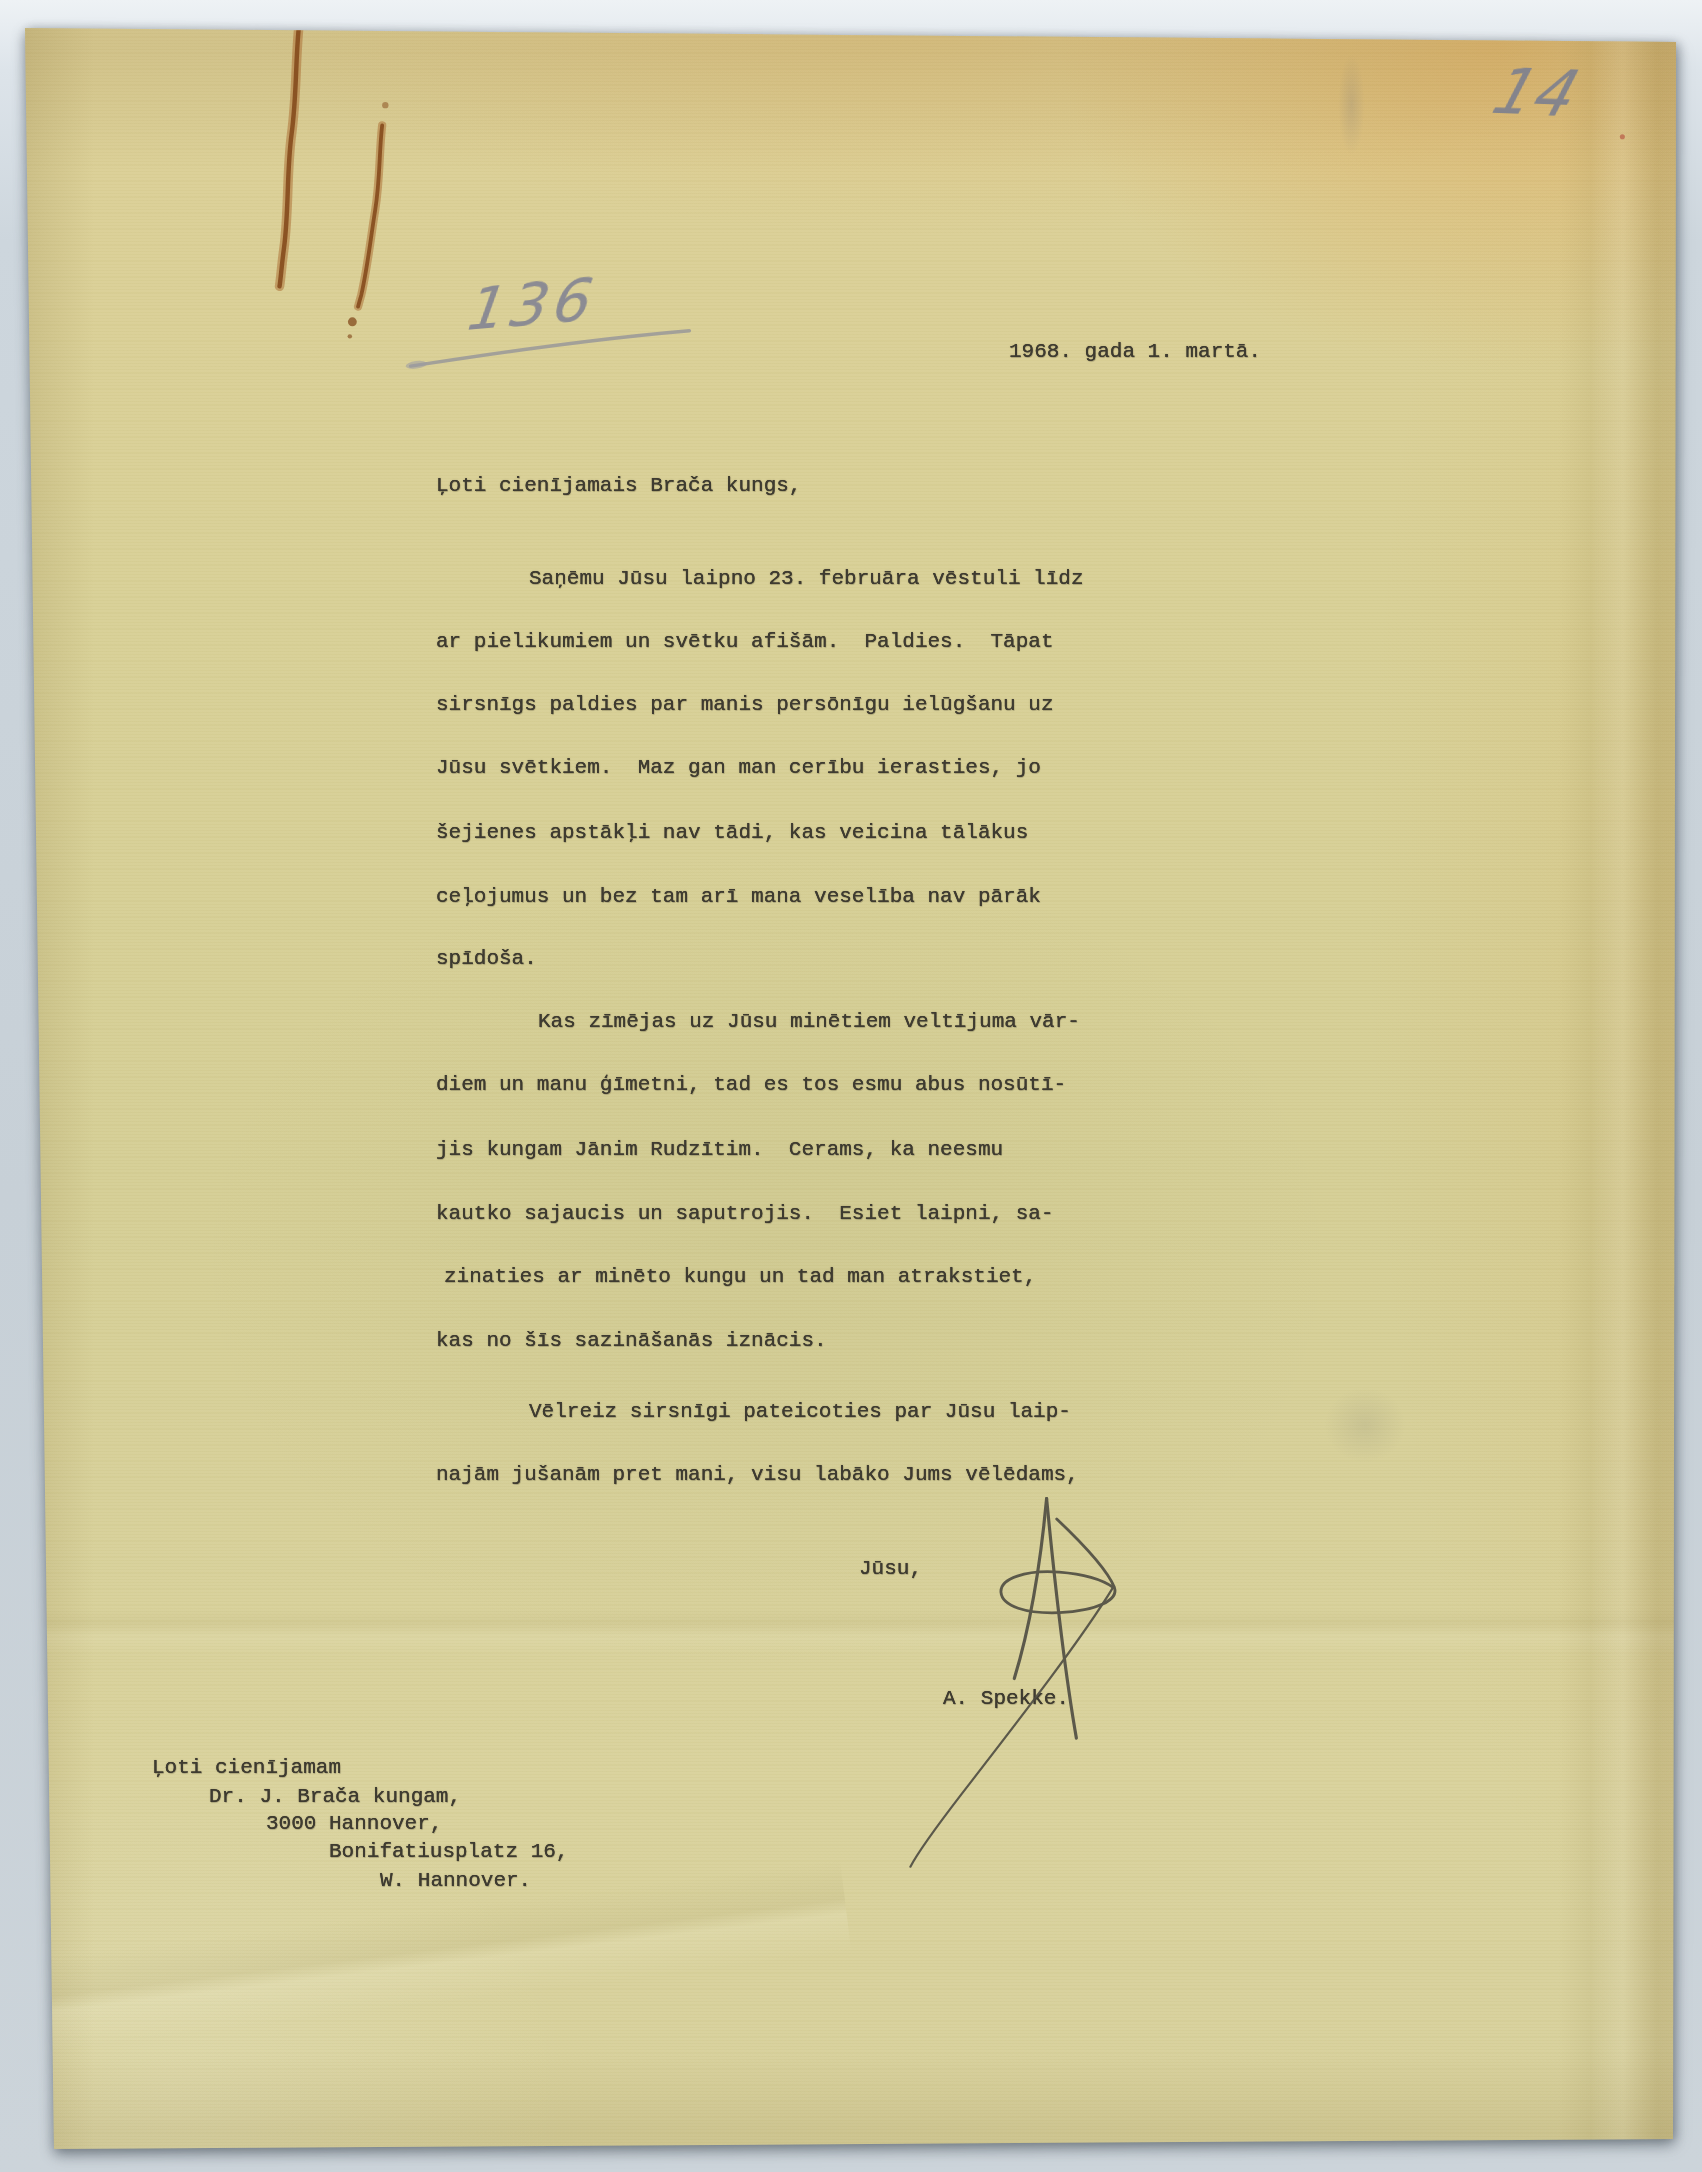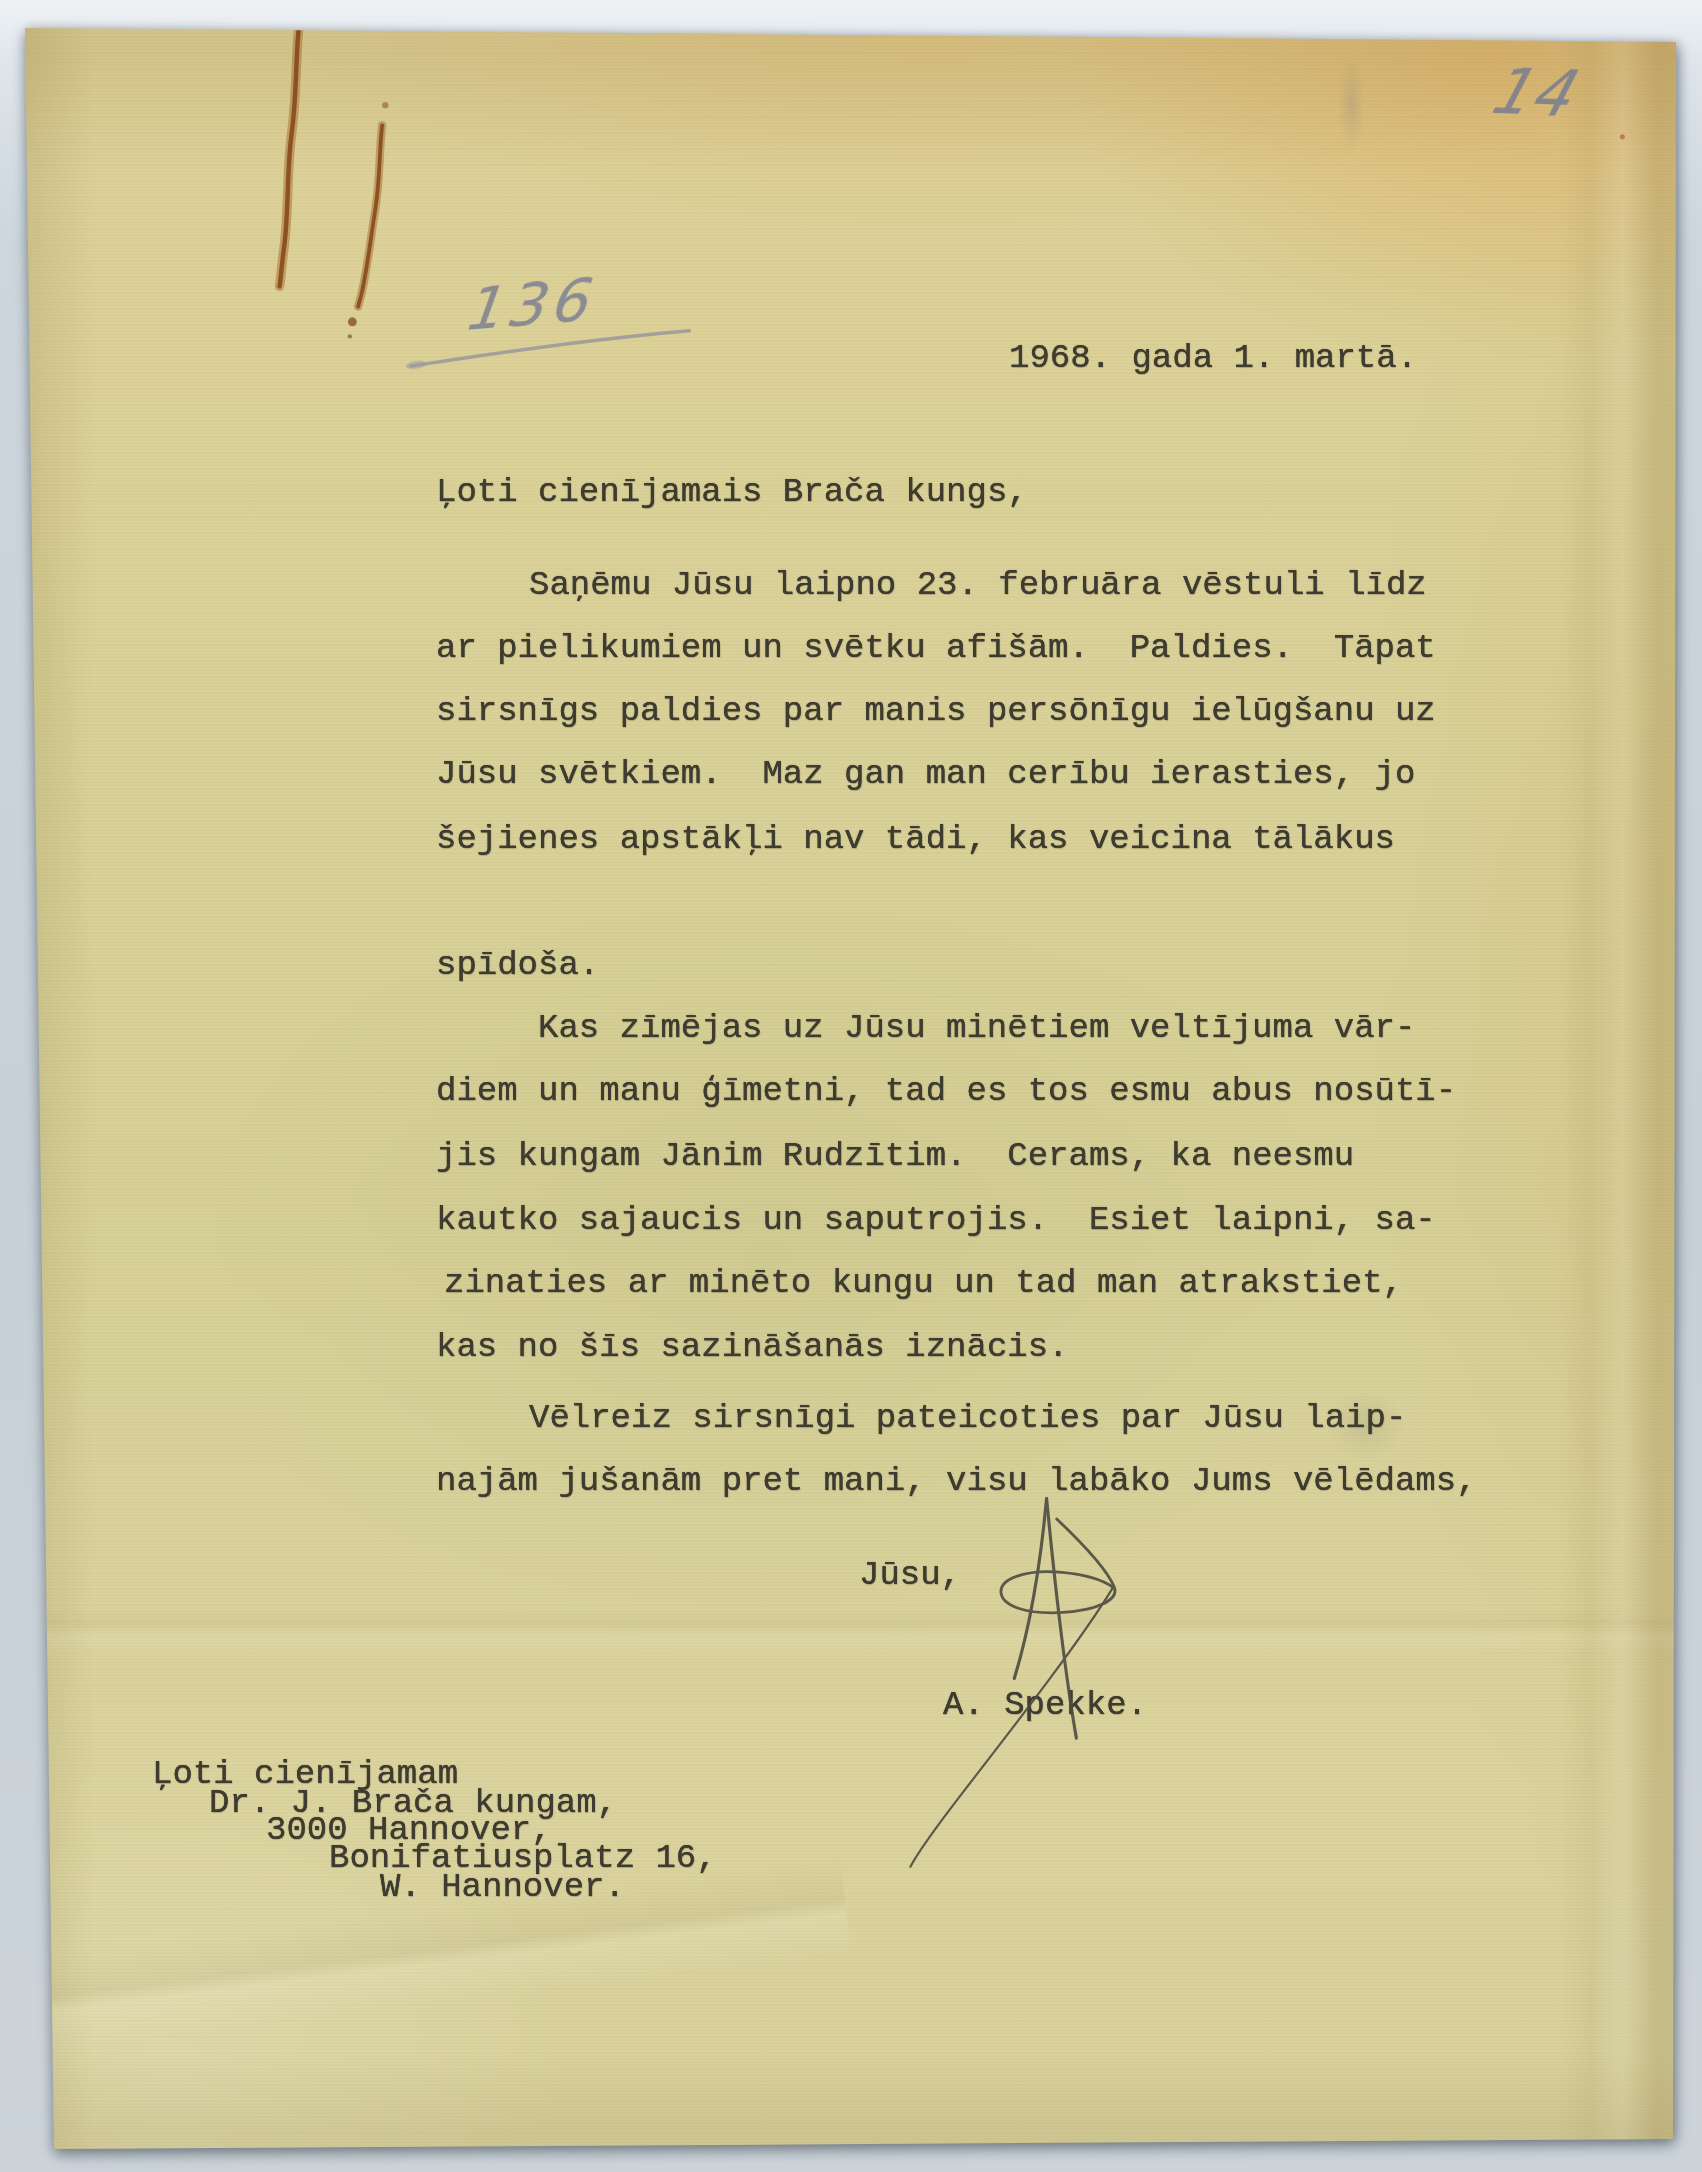--- a/index.html
+++ b/index.html
@@ -31,21 +31,21 @@
       linear-gradient(180deg,rgba(148,118,58,.15) 53px,rgba(148,118,58,0) 171px),
       linear-gradient(90deg,rgba(255,255,255,0) 1558px,rgba(128,112,55,.09) 1591px,rgba(255,255,236,.15) 1623px,rgba(128,112,55,.09) 1657px,rgba(255,255,255,0) 1680px),
       linear-gradient(180deg,rgba(255,255,255,0) 1608px,rgba(118,104,50,.06) 1623px,rgba(255,255,236,.10) 1637px,rgba(255,255,255,0) 1656px);
   }
   .crease-diag{position:absolute;left:-38px;top:1913px;width:887px;height:95px;transform:rotate(-7deg);
     background:linear-gradient(180deg,rgba(255,255,255,0) 0%,rgba(112,100,50,.07) 42%,rgba(255,255,238,.13) 58%,rgba(255,255,255,0) 100%);}
   .smudge{position:absolute;left:1338px;top:54px;width:27px;height:101px;border-radius:50%;
     background:radial-gradient(ellipse,rgba(118,118,124,.20),rgba(118,118,124,0) 70%);}
   .smudge2{position:absolute;left:1324px;top:1387px;width:82px;height:76px;border-radius:50%;
     background:radial-gradient(ellipse,rgba(95,95,95,.12),rgba(95,95,95,0) 70%);}
-  .tline{position:absolute;white-space:pre;font-size:34px;line-height:1;color:#3e3b31;
+  .tline{position:absolute;white-space:pre;font-size:21px;line-height:1;color:#3e3b31;
     text-shadow:0 0 0.6px rgba(48,44,34,.9),0 0 1.6px rgba(82,72,50,.38),0.6px 0.6px 0 rgba(70,62,44,.22);}
   .pencil{position:absolute;color:#8b8b93;font-family:"DejaVu Sans",sans-serif;font-style:italic;
     filter:blur(0.4px);text-shadow:0 0 0.6px rgba(130,130,140,.6);}
   .pencil-136{left:470px;top:271px;font-size:58px;letter-spacing:5px;transform:skewX(-14deg) rotate(-5deg);}
   .pencil-14{left:1496px;top:56px;font-size:62px;letter-spacing:1.3px;transform:skewX(-16deg) rotate(2deg);color:#84848c;}
   svg.marks{position:absolute;left:0;top:0;width:1703px;height:2172px;pointer-events:none;}
 </style>
 </head>
 <body>
 
@@ -62,20 +62,21 @@
       <div class="pencil pencil-14">14</div>
 
       <div class="tline" style="left:1009px;top:341px;">1968. gada 1. martā.</div>
       <div class="tline" style="left:436px;top:475px;">Ļoti cienījamais Brača kungs,</div>
 
       <div class="tline" style="left:529px;top:568px;">Saņēmu Jūsu laipno 23. februāra vēstuli līdz</div>
       <div class="tline" style="left:436px;top:631px;">ar pielikumiem un svētku afišām.  Paldies.  Tāpat</div>
       <div class="tline" style="left:436px;top:694px;">sirsnīgs paldies par manis persōnīgu ielūgšanu uz</div>
       <div class="tline" style="left:436px;top:757px;">Jūsu svētkiem.  Maz gan man cerību ierasties, jo</div>
       <div class="tline" style="left:436px;top:822px;">šejienes apstākļi nav tādi, kas veicina tālākus</div>
+      <div class="tline" style="left:436px;top:886px;">ceļojumus un bez tam arī mana veselība nav pārāk</div>
       <div class="tline" style="left:436px;top:948px;">spīdoša.</div>
       <div class="tline" style="left:538px;top:1011px;">Kas zīmējas uz Jūsu minētiem veltījuma vār-</div>
       <div class="tline" style="left:436px;top:1074px;">diem un manu ģīmetni, tad es tos esmu abus nosūtī-</div>
       <div class="tline" style="left:436px;top:1139px;">jis kungam Jānim Rudzītim.  Cerams, ka neesmu</div>
       <div class="tline" style="left:436px;top:1203px;">kautko sajaucis un saputrojis.  Esiet laipni, sa-</div>
       <div class="tline" style="left:436px;top:1266px;margin-left:8px;">zinaties ar minēto kungu un tad man atrakstiet,</div>
       <div class="tline" style="left:436px;top:1330px;font-family:Liberation Mono, monospace;">kas no šīs sazināšanās iznācis.</div>
       <div class="tline" style="left:529px;top:1401px;">Vēlreiz sirsnīgi pateicoties par Jūsu laip-</div>
       <div class="tline" style="left:436px;top:1464px;">najām jušanām pret mani, visu labāko Jums vēlēdams,</div>
 

